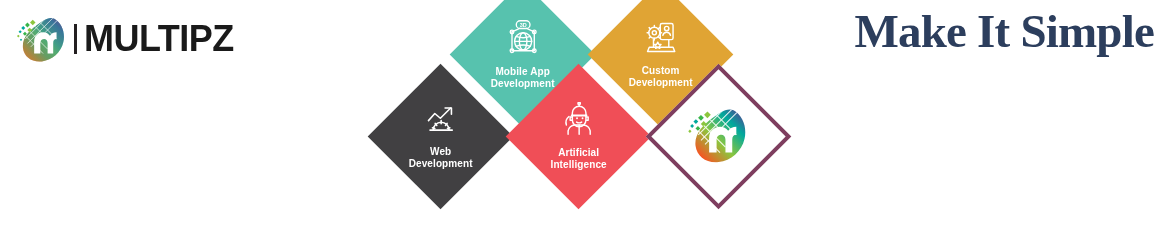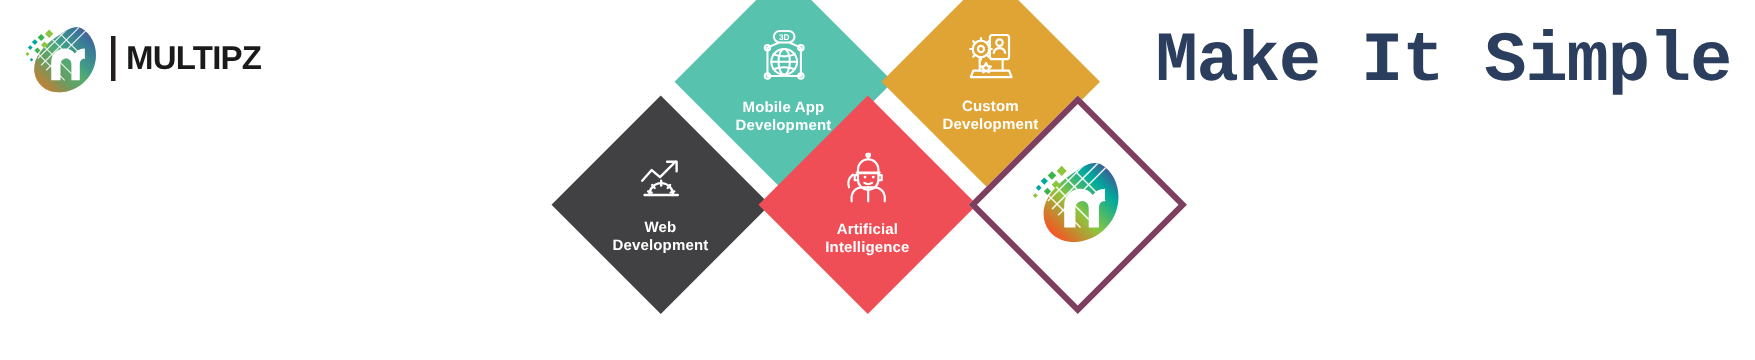--- a/index.html
+++ b/index.html
@@ -35,21 +35,21 @@
   .brand-divider {
     width: 3px;
     height: 30px;
     background: #231f20;
     margin-left: 4px;
     margin-right: 7px;
   }
   .brand-word {
     font-family: "Liberation Sans", sans-serif;
     font-weight: bold;
-    font-size: 22px;
+    font-size: 36px;
     letter-spacing: -0.5px;
     color: #1a1a1a;
     line-height: 1;
     white-space: nowrap;
   }
 
   
   .diamond {
     position: absolute;
     transform: rotate(45deg);
@@ -105,26 +105,26 @@
     color: #4dc8e6;
     font-family: "Liberation Sans", sans-serif;
     font-weight: bold;
     font-size: 41px;
     line-height: 1.02;
     letter-spacing: -0.5px;
   }
   .headline-main {
     display: block;
     color: #2c3e5d;
-    font-family: Liberation Mono, monospace;
+    font-family: Liberation Serif, serif;
     font-weight: bold;
     font-size: 47px;
     line-height: 1.1;
     letter-spacing: -0.8px;
-    margin-top: 12px;
+    margin-top: 2px;
   }
 </style>
 </head>
 <body>
 
 <div class="banner">
 
   <div class="brand">
     <span class="brand-mark">
       <svg viewBox="0 0 100 100" width="56" height="56" aria-hidden="true">

